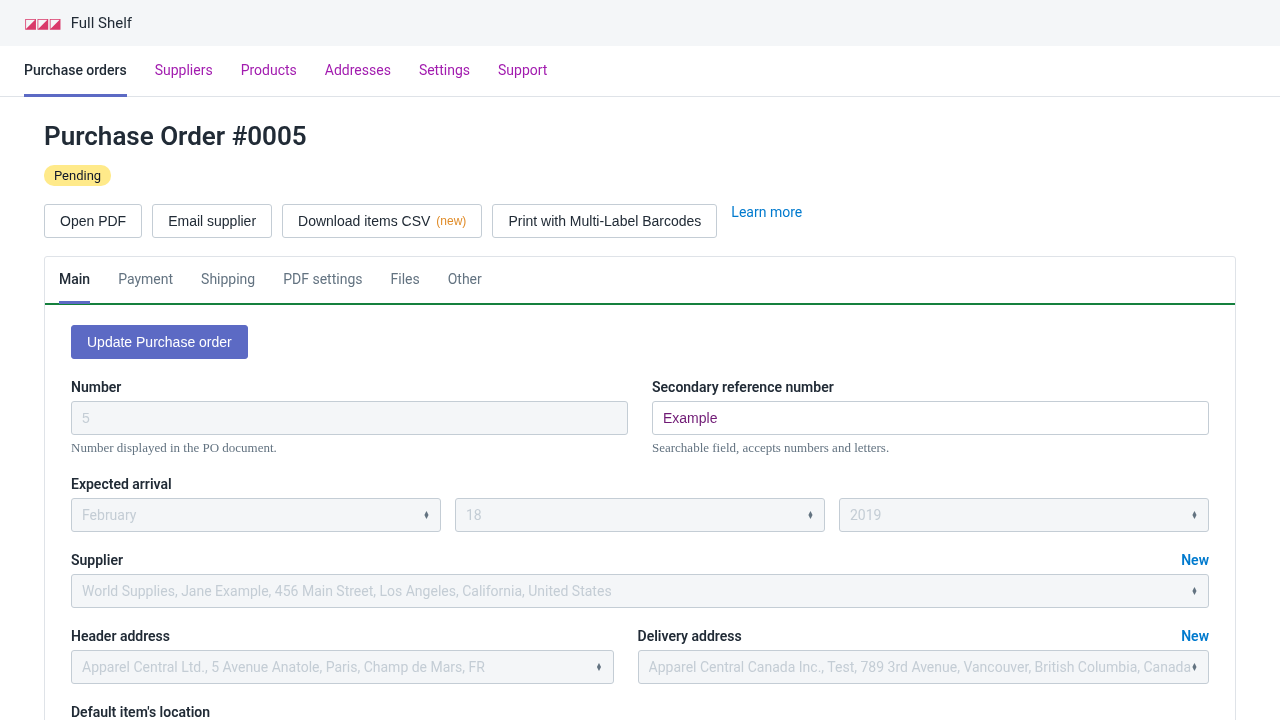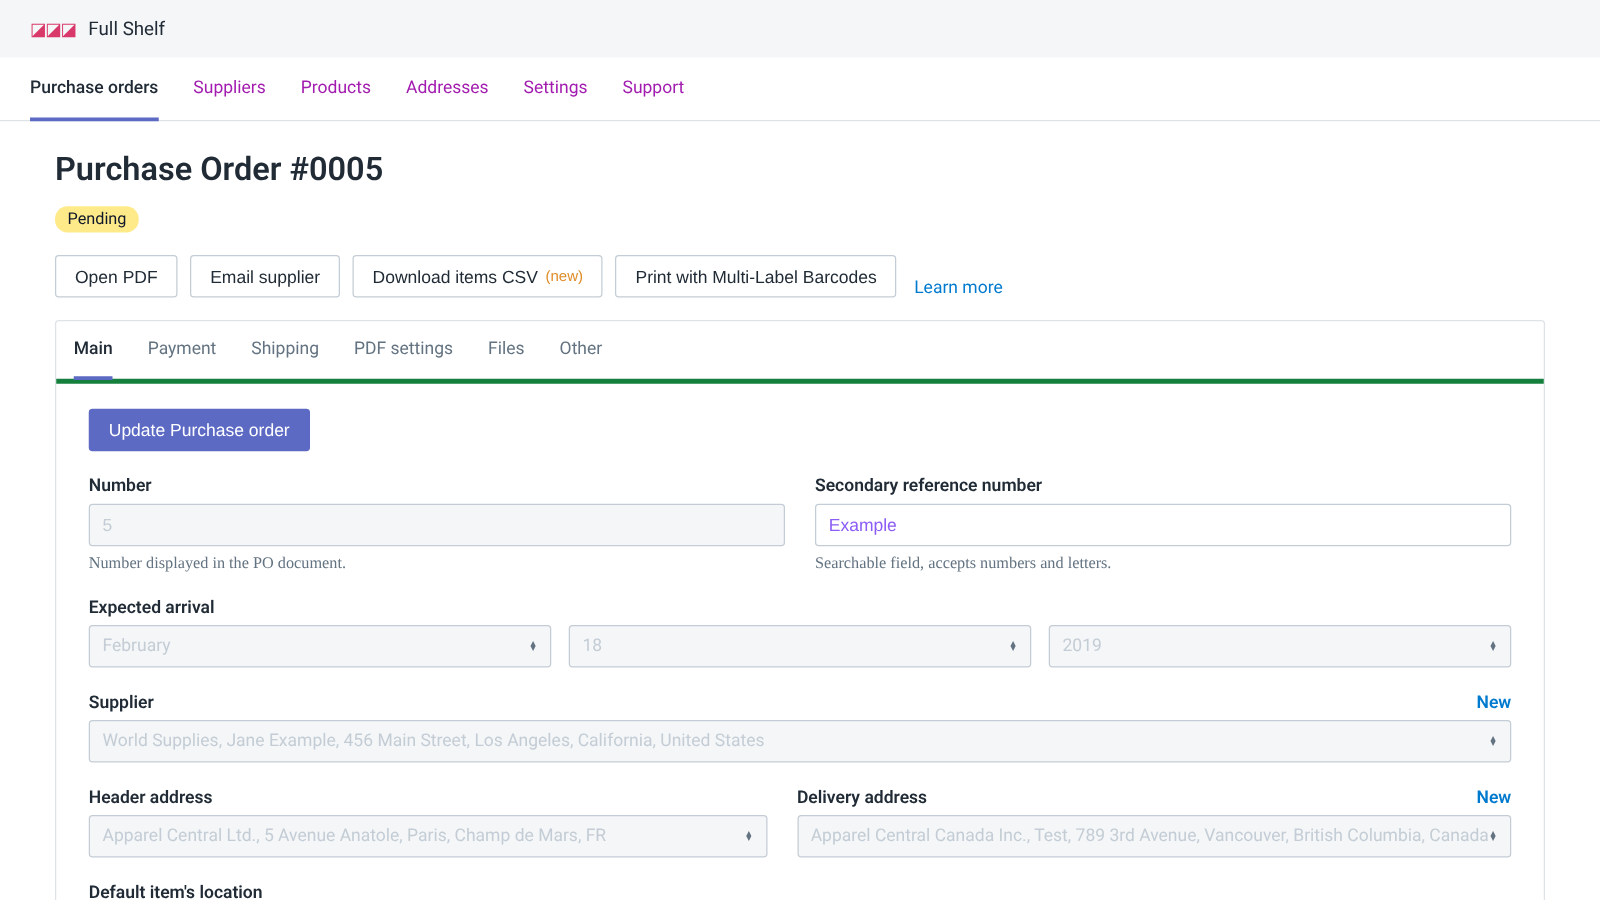--- a/index.html
+++ b/index.html
@@ -57,21 +57,21 @@
   background: #ffea8a;
   color: #0f172a;
   padding: 3px 10px;
   border-radius: 10px;
   font-size: 13px;
   margin-bottom: 18px;
 }
 .action-row {
   display: flex;
   gap: 10px;
-  align-items: flex-end;
+  align-items: flex-start;
   margin-bottom: 18px;
 }
 .btn {
   background: #fff;
   border: 1px solid #c4cdd5;
   border-radius: 3px;
   padding: 8px 15px;
   font-size: 14px;
   cursor: pointer;
   color: #212b36;
@@ -87,21 +87,21 @@
   cursor: pointer;
   margin-left: 4px;
 }
 .card {
   border: 1px solid #dfe3e8;
   border-radius: 3px;
 }
 .sub-tabs {
   display: flex;
   gap: 28px;
-  border-bottom: 4px solid #15803d;
+  border-bottom: 2px solid #15803d;
   padding: 0 14px;
 }
 .sub-tab {
   padding: 14px 0;
   color: #637381;
   cursor: pointer;
   border-bottom: 3px solid transparent;
   margin-bottom: -1px;
 }
 .sub-tab.active {
@@ -146,21 +146,21 @@
   font-weight: 600;
   cursor: pointer;
 }
 .text-input, .select-input {
   width: 100%;
   padding: 8px 10px;
   border: 1px solid #c4cdd5;
   border-radius: 3px;
   font-size: 14px;
   background: #fff;
-  color: #8b5cf6;
+  color: #701a75;
 }
 .text-input:disabled, .select-input.disabled {
   background: #f4f6f8;
   color: #c4cdd5;
 }
 .select-input {
   position: relative;
   display: flex;
   align-items: center;
   justify-content: space-between;

